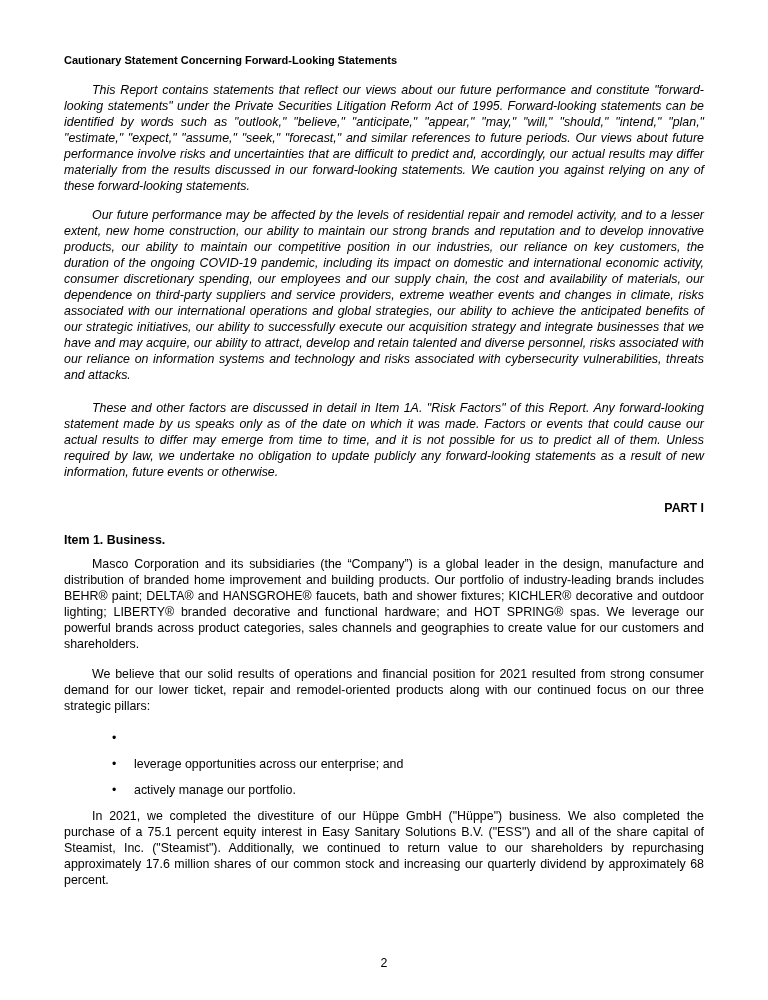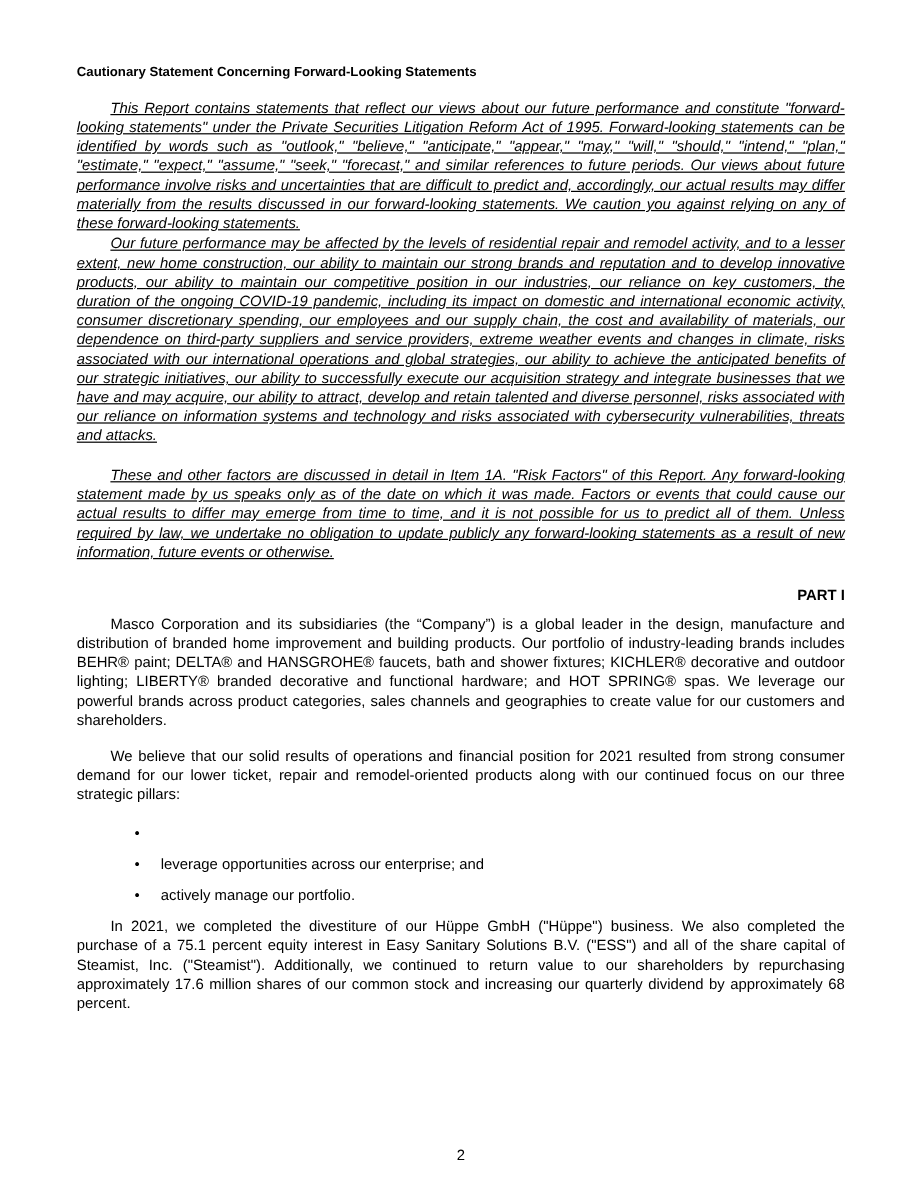--- a/index.html
+++ b/index.html
@@ -26,23 +26,23 @@
     .heading {
       font-weight: bold;
       font-size: 11px;
       margin: 0 0 14px 0;
     }
     p {
       margin: 0;
       text-align: justify;
       text-indent: 28px;
     }
-    .italic { font-style: italic; text-decoration: underline; }
+    .italic { font-style: italic; }
     .para1 { margin-top: 0; }
-    .para2 { margin-top: 1px; }
+    .para2 { margin-top: 13px; }
     .para3 { margin-top: 17px; }
     .part-title {
       text-align: right;
       font-weight: bold;
       margin-top: 20px;
     }
     .item-title {
       font-weight: bold;
       margin-top: 16px;
     }
@@ -79,20 +79,21 @@
 
 <div class="page">
   <div class="heading">Cautionary Statement Concerning Forward-Looking Statements</div>
 
   <p class="italic para1">This Report contains statements that reflect our views about our future performance and constitute "forward-looking statements" under the Private Securities Litigation Reform Act of 1995. Forward-looking statements can be identified by words such as "outlook," "believe," "anticipate," "appear," "may," "will," "should," "intend," "plan," "estimate," "expect," "assume," "seek," "forecast," and similar references to future periods. Our views about future performance involve risks and uncertainties that are difficult to predict and, accordingly, our actual results may differ materially from the results discussed in our forward-looking statements. We caution you against relying on any of these forward-looking statements.</p>
   <p class="italic para2">Our future performance may be affected by the levels of residential repair and remodel activity, and to a lesser extent, new home construction, our ability to maintain our strong brands and reputation and to develop innovative products, our ability to maintain our competitive position in our industries, our reliance on key customers, the duration of the ongoing COVID-19 pandemic, including its impact on domestic and international economic activity, consumer discretionary spending, our employees and our supply chain, the cost and availability of materials, our dependence on third-party suppliers and service providers, extreme weather events and changes in climate, risks associated with our international operations and global strategies, our ability to achieve the anticipated benefits of our strategic initiatives, our ability to successfully execute our acquisition strategy and integrate businesses that we have and may acquire, our ability to attract, develop and retain talented and diverse personnel, risks associated with our reliance on information systems and technology and risks associated with cybersecurity vulnerabilities, threats and attacks.</p>
   <p class="italic para3">These and other factors are discussed in detail in Item 1A. "Risk Factors" of this Report. Any forward-looking statement made by us speaks only as of the date on which it was made. Factors or events that could cause our actual results to differ may emerge from time to time, and it is not possible for us to predict all of them. Unless required by law, we undertake no obligation to update publicly any forward-looking statements as a result of new information, future events or otherwise.</p>
 
   <div class="part-title">PART I</div>
 
+  <div class="item-title">Item 1.  Business.</div>
 
   <p class="para4">Masco Corporation and its subsidiaries (the “Company”) is a global leader in the design, manufacture and distribution of branded home improvement and building products. Our portfolio of industry-leading brands includes BEHR® paint; DELTA® and HANSGROHE® faucets, bath and shower fixtures; KICHLER® decorative and outdoor lighting; LIBERTY® branded decorative and functional hardware; and HOT SPRING® spas. We leverage our powerful brands across product categories, sales channels and geographies to create value for our customers and shareholders.</p>
   <p class="para5">We believe that our solid results of operations and financial position for 2021 resulted from strong consumer demand for our lower ticket, repair and remodel-oriented products along with our continued focus on our three strategic pillars:</p>
 
   <ul class="pillars">
     <li>
       <span class="bullet">•</span>
     </li>
     <li>
       <span class="bullet">•</span>

